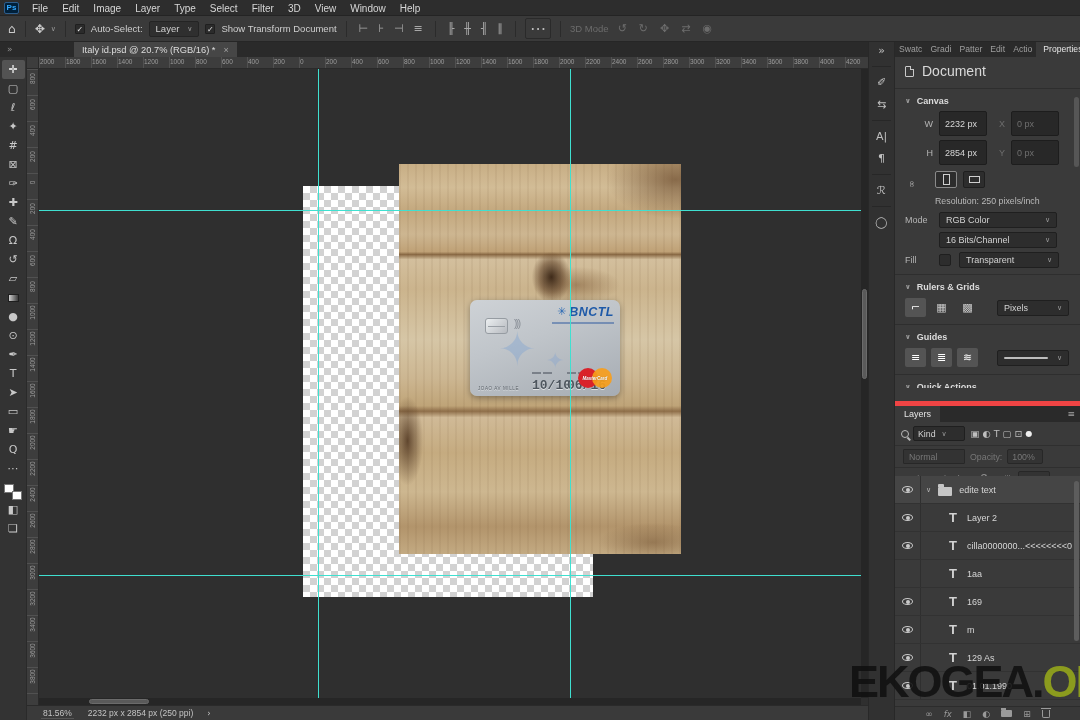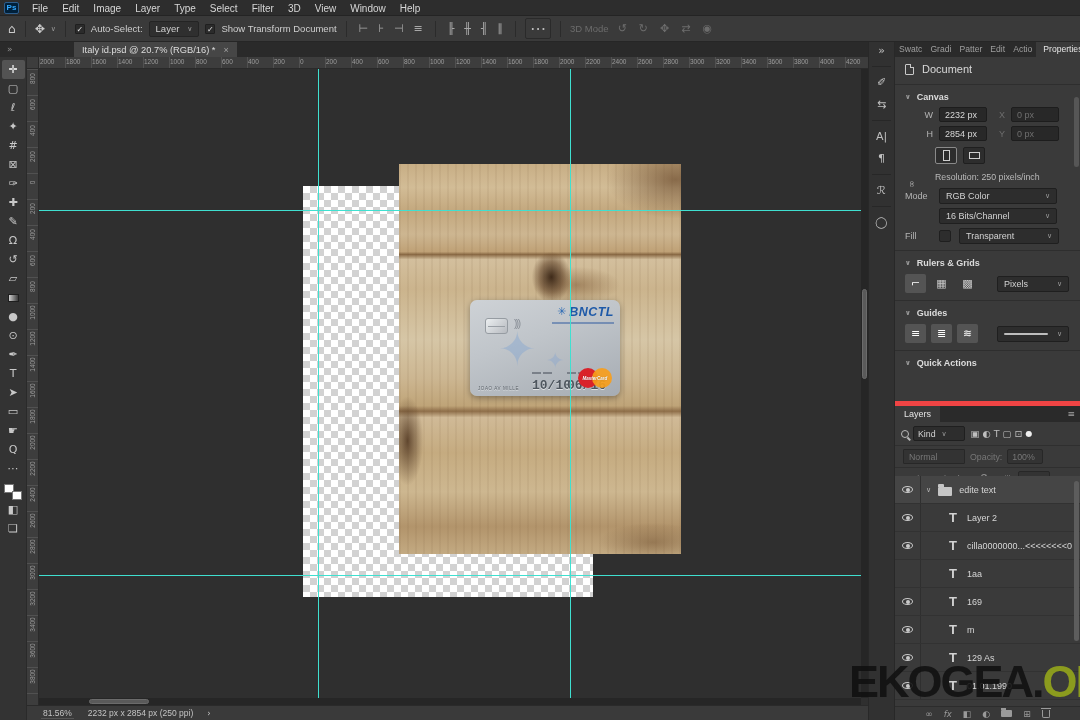--- a/index.html
+++ b/index.html
@@ -136,27 +136,27 @@
   #right-tabs { position:absolute; left:0; top:0; width:100%; height:15px; background:#2a2a2a;
     display:flex; align-items:center; }
   .rtab { color:#9f9f9f; font-size:8.6px; padding:0 4px; line-height:15px; }
   .rtab.active { background:#3a3a3a; color:#e6e6e6; padding:0 7px; }
 
   #props { position:absolute; left:0; top:15px; width:100%; height:331px; overflow:hidden; }
   .props-scroll { position:absolute; right:1px; top:40px; width:5px; height:70px; background:#565656; border-radius:3px; }
   .doc-row { display:flex; align-items:center; gap:8px; padding:6px 10px 5px 10px; }
   .page-icon { width:9px; height:11px; border:1px solid #c9c9c9; border-radius:1px; position:relative; background:#3a3a3a; }
   .page-icon::after { content:""; position:absolute; right:-1px; top:-1px; width:3px; height:3px; background:#3a3a3a; border-left:1px solid #c9c9c9; border-bottom:1px solid #c9c9c9; }
-  .doc-label { color:#d9d9d9; font-size:11px; }
+  .doc-label { color:#d9d9d9; font-size:14px; }
   .sec-div { height:1px; background:#2e2e2e; margin:4px 0; }
   .sec-title { display:flex; align-items:center; gap:6px; padding:3px 10px; color:#dcdcdc; font-size:9px; font-weight:bold; }
   .sec-chev { color:#9a9a9a; font-size:7px; }
   .prow { display:flex; align-items:center; gap:6px; padding:2px 10px 2px 26px; position:relative; }
   .plab { color:#b5b5b5; font-size:9px; width:12px; text-align:right; }
-  .pfield { background:#282828; border:1px solid #1d1d1d; border-radius:2px; height:15px; width:48px;
+  .pfield { background:#282828; border:1px solid #1d1d1d; border-radius:2px; height:25px; width:48px;
     color:#d6d6d6; font-size:9px; display:flex; align-items:center; padding:6px 5px; }
   .pfield.dim, .plab.dim { color:#6e6e6e; }
   #wh-link { position:absolute; left:13px; top:122px; color:#a8a8a8; font-size:9px;
     transform:rotate(90deg); }
   .orient-row { display:flex; gap:6px; padding:4px 10px 4px 40px; }
   .orient-btn { width:22px; height:17px; background:#2d2d2d; border:1px solid #1f1f1f; border-radius:2px;
     display:flex; align-items:center; justify-content:center; }
   .orient-btn.active { border-color:#8a8a8a; }
   .orient-p { width:7px; height:11px; border:1px solid #cfcfcf; }
   .orient-l { width:11px; height:7px; border:1px solid #cfcfcf; }

